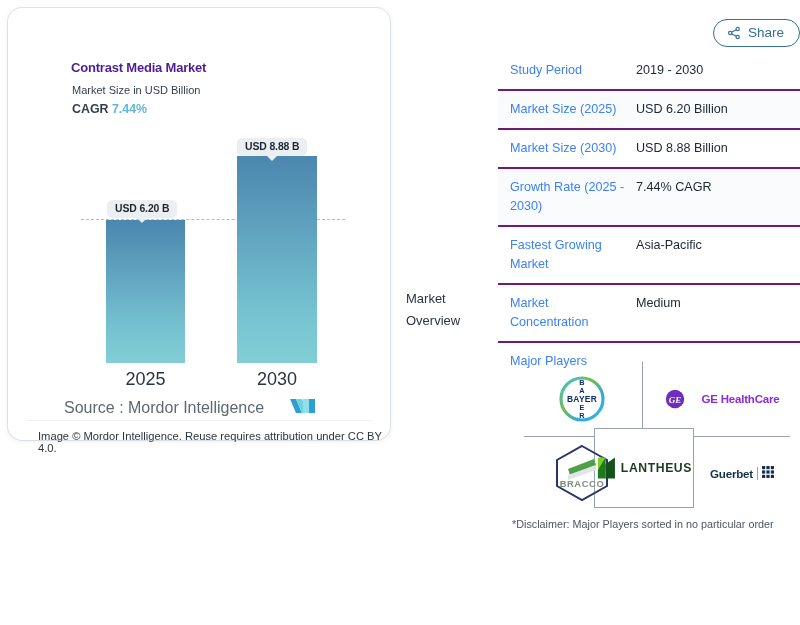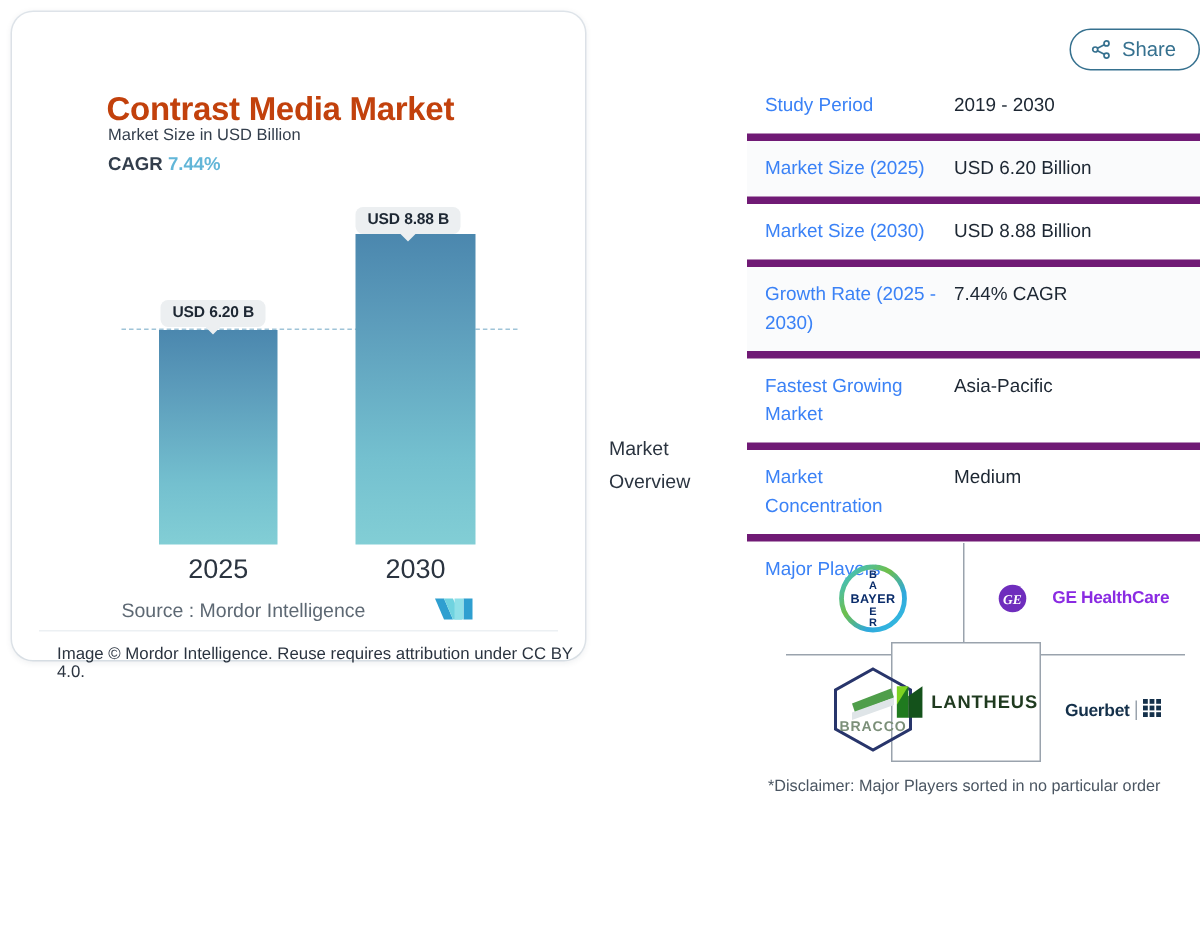--- a/index.html
+++ b/index.html
@@ -12,21 +12,21 @@
   #root { position: relative; width: 800px; height: 625px; background: #fff; }
 
   
   .chart-card {
     position: absolute; left: 8px; top: 8px; width: 382px; height: 432px;
     background: #ffffff; border-radius: 14px;
     box-shadow: 0 1px 5px rgba(30,50,70,0.10), 0 0 0 1px rgba(225,230,236,0.85);
   }
   .chart-title {
     position: absolute; left: 63px; top: 52px;
-    font-size: 22px; font-weight: 700; color: #c2410c; letter-spacing: -0.2px;
+    font-size: 13px; font-weight: 700; color: #4c1d95; letter-spacing: -0.2px;
   }
   .chart-sub {
     position: absolute; left: 64px; top: 76px;
     font-size: 11px; color: #333e4c; font-weight: 400;
   }
   .chart-cagr {
     position: absolute; left: 64px; top: 94px;
     font-size: 12.4px; color: #333e4c; font-weight: 700;
   }
   .chart-cagr .val { color: #62b6d8; }
@@ -59,22 +59,22 @@
   .pill-2025 { left: 99px; top: 192px; text-align: right; }
   .pill-2030 { left: 229px; top: 130px; }
 
   .xlab {
     position: absolute; top: 361px; font-size: 18px; color: #2b3440; text-align: center;
   }
   .xlab-2025 { left: 98px; width: 79px; }
   .xlab-2030 { left: 229px; width: 80px; }
 
   .source {
-    position: absolute; left: 73px; top: 391px;
-    font-size: 13px; color: #5d6873;
+    position: absolute; left: 56px; top: 391px;
+    font-size: 16px; color: #5d6873;
   }
   .mordor-logo { position: absolute; left: 281px; top: 388px; width: 30px; height: 20px; }
 
   .card-div {
     position: absolute; left: 18px; top: 412px; width: 346px; height: 1px;
     background: #ecf0f3;
   }
   .attrib {
     position: absolute; left: 30px; top: 422px;
     font-size: 11.2px; color: #2b3440;
@@ -94,21 +94,21 @@
     display: inline-flex; align-items: center; gap: 7px;
     border: 1.3px solid #36718f; border-radius: 18px;
     padding: 5px 15px 6px 13px;
     color: #36718f; font-size: 13.5px; background: #fff; cursor: pointer;
   }
   .share-btn svg { display: block; }
 
   .spec-table { position: absolute; left: 0; top: 52px; width: 302px; }
   .spec-row {
     display: flex; align-items: flex-start;
-    border-top: 5px solid #701a75;
+    border-top: 2px solid #701a75;
     padding: 9px 0 9px 12px;
   }
   .spec-row:first-child { border-top: none; }
   .spec-row.alt { background: #fafbfc; }
   .spec-key {
     width: 126px; flex: none; color: #3b82f6; font-size: 12.6px; line-height: 19px;
     padding-right: 8px;
   }
   .spec-val { color: #1d2733; font-size: 12.6px; line-height: 19px; }
 

